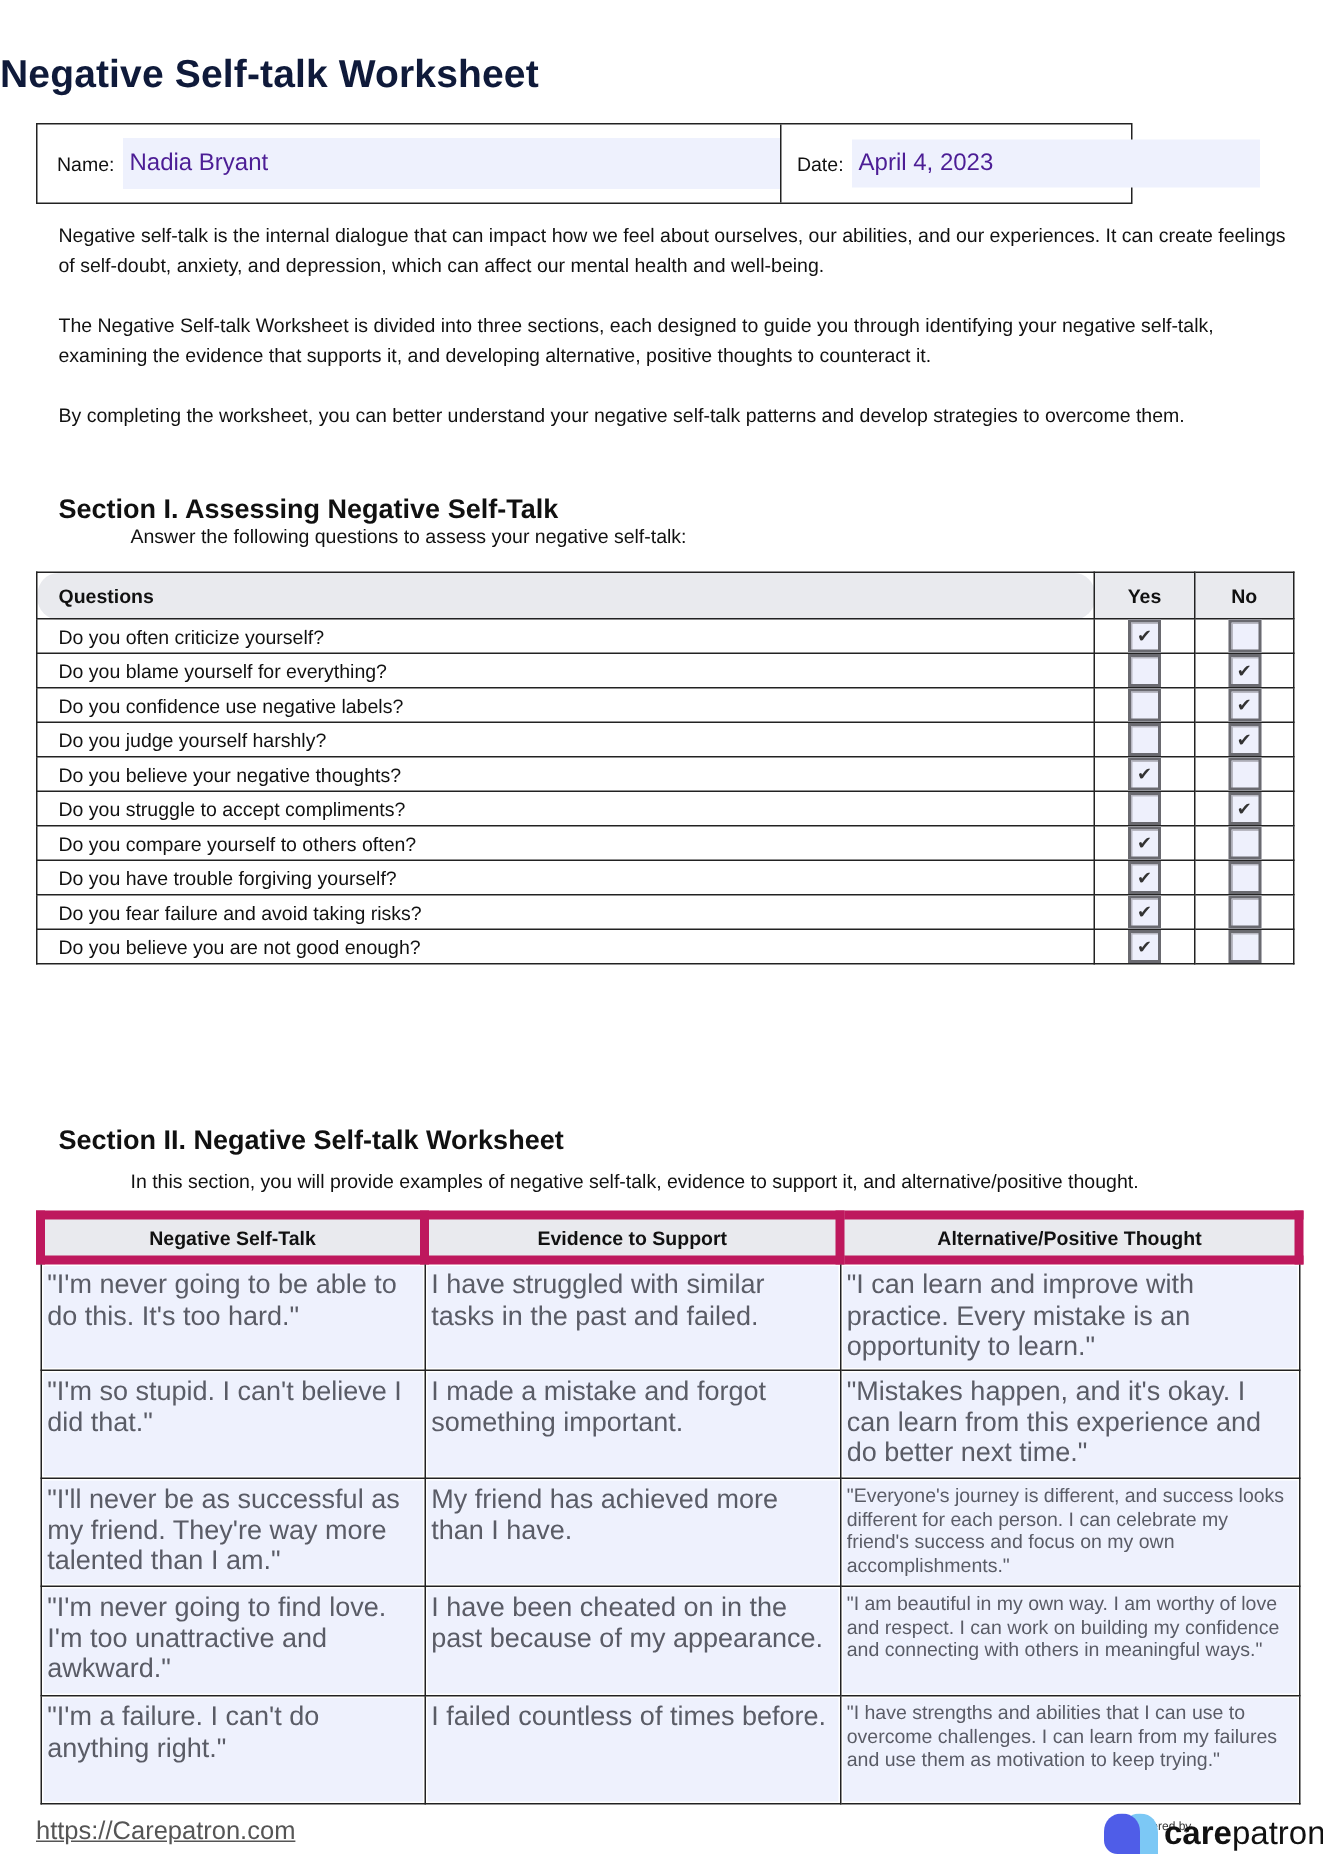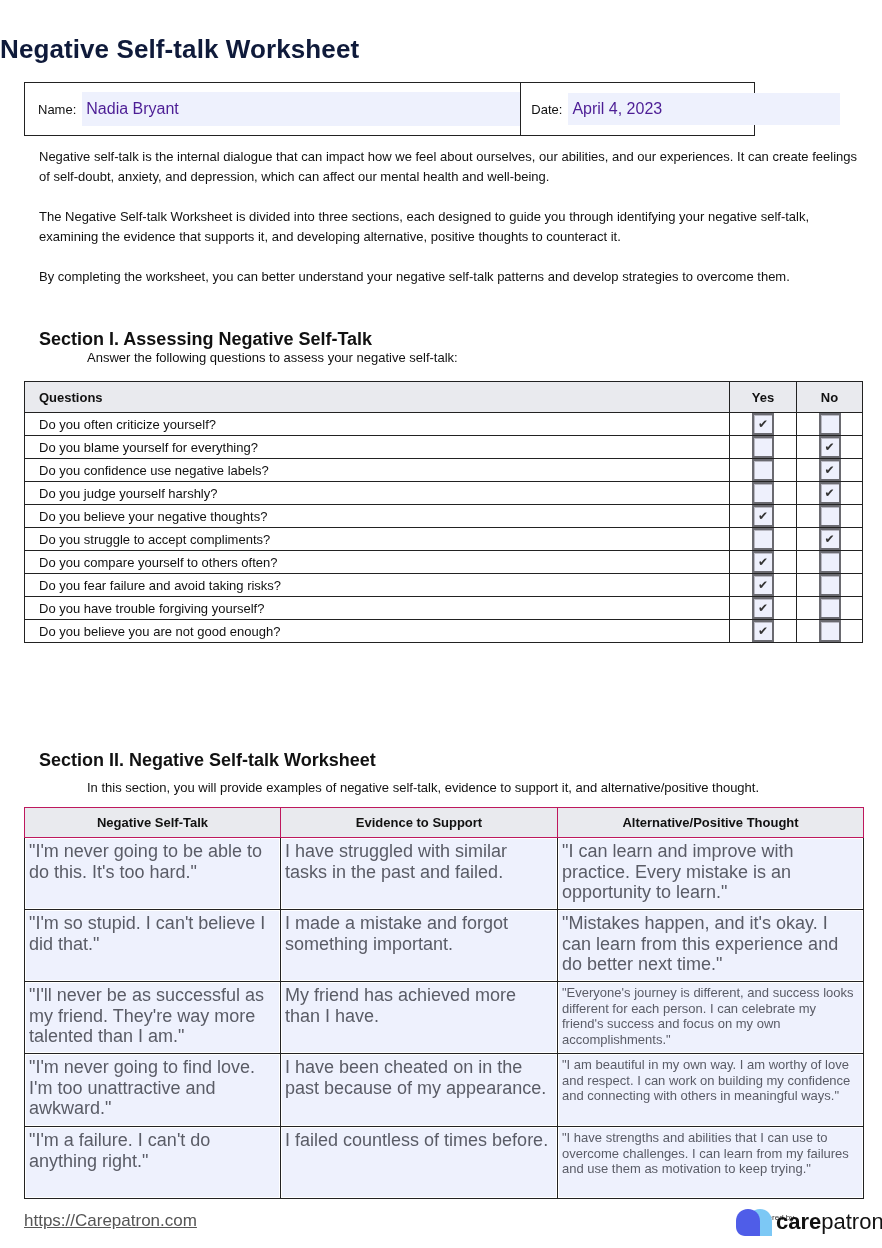--- a/index.html
+++ b/index.html
@@ -18,31 +18,31 @@
   .header-cell.date .header-value { width: 272px; height: 32px; line-height: 32px; }
 
   .intro { position: absolute; left: 39px; width: 820px; font-size: 13px; line-height: 20px; color: #111; }
 
   .section-title { position: absolute; left: 39px; font-size: 18px; font-weight: bold; color: #111; }
   .section-sub { position: absolute; left: 39px; font-size: 13px; color: #111; margin-left: 48px; }
 
   table { border-collapse: collapse; position: absolute; left: 24px; width: 839px; }
   .q-table { top: 381px; border: 1.5px solid #222; }
   .q-table th { background: #e9eaee; font-size: 13px; font-weight: bold; height: 31px; border: 1px solid #222; }
-  .q-table th.q-head { text-align: left; padding-left: 14px; }
+  .q-table th.q-head { text-align: left; padding-left: 14px; border-radius: 14px; }
   .q-table td { height: 19px; border: 1px solid #222; font-size: 13px; }
   .q-table td.q-text { padding-left: 14px; }
   .q-table td.chk-cell { width: 67px; text-align: center; }
   .q-table td.chk-cell.no { width: 66px; }
 
   .checkbox { display: inline-block; width: 22px; height: 22px; border: 2px solid #6a6a70; background: #eef0fc; position: relative; vertical-align: middle; box-shadow: inset 1px 1px 0 #b8b8c2; }
   .checkbox .tick { position: absolute; left: 0; top: 0; width: 18px; height: 18px; line-height: 18px; text-align: center; font-size: 12px; color: #333; font-family: "DejaVu Sans", sans-serif; }
 
   .w-table { top: 807px; border: 1.5px solid #222; table-layout: fixed; }
-  .w-table th { background: #e9eaee; font-size: 13px; font-weight: bold; height: 30px; border: 1px solid #be185d; text-align: center; }
+  .w-table th { background: #e9eaee; font-size: 13px; font-weight: bold; height: 30px; border: 6px solid #be185d; text-align: center; }
   .w-table td { border: 1px solid #222; vertical-align: top; padding: 1px; }
   .w-table .cell-inner { background: #eef1fd; color: #5a5c66; height: 100%; padding: 2px 3px; }
   .w-table .big { font-size: 18px; line-height: 20.5px; }
   .w-table .small { font-size: 13px; line-height: 15.5px; }
   .w-table tr.r1 td { height: 72px; }
   .w-table tr.r2 td { height: 72px; }
   .w-table tr.r3 td { height: 72px; }
   .w-table tr.r4 td { height: 73px; }
   .w-table tr.r5 td { height: 72px; }
   .w-table td .cell-inner { min-height: 68px; }
@@ -114,26 +114,26 @@
         <td class="q-text">Do you struggle to accept compliments?</td>
         <td class="chk-cell yes"><span class="checkbox"></span></td>
         <td class="chk-cell no"><span class="checkbox"><span class="tick">✔</span></span></td>
       </tr>
       <tr>
         <td class="q-text">Do you compare yourself to others often?</td>
         <td class="chk-cell yes"><span class="checkbox"><span class="tick">✔</span></span></td>
         <td class="chk-cell no"><span class="checkbox"></span></td>
       </tr>
       <tr>
+        <td class="q-text">Do you have trouble forgiving yourself?</td>
+        <td class="chk-cell yes"><span class="checkbox"><span class="tick">✔</span></span></td>
+        <td class="chk-cell no"><span class="checkbox"></span></td>
+      </tr>
+      <tr>
         <td class="q-text">Do you fear failure and avoid taking risks?</td>
-        <td class="chk-cell yes"><span class="checkbox"><span class="tick">✔</span></span></td>
-        <td class="chk-cell no"><span class="checkbox"></span></td>
-      </tr>
-      <tr>
-        <td class="q-text">Do you have trouble forgiving yourself?</td>
         <td class="chk-cell yes"><span class="checkbox"><span class="tick">✔</span></span></td>
         <td class="chk-cell no"><span class="checkbox"></span></td>
       </tr>
       <tr>
         <td class="q-text">Do you believe you are not good enough?</td>
         <td class="chk-cell yes"><span class="checkbox"><span class="tick">✔</span></span></td>
         <td class="chk-cell no"><span class="checkbox"></span></td>
       </tr>
     </tbody>
 </table>

